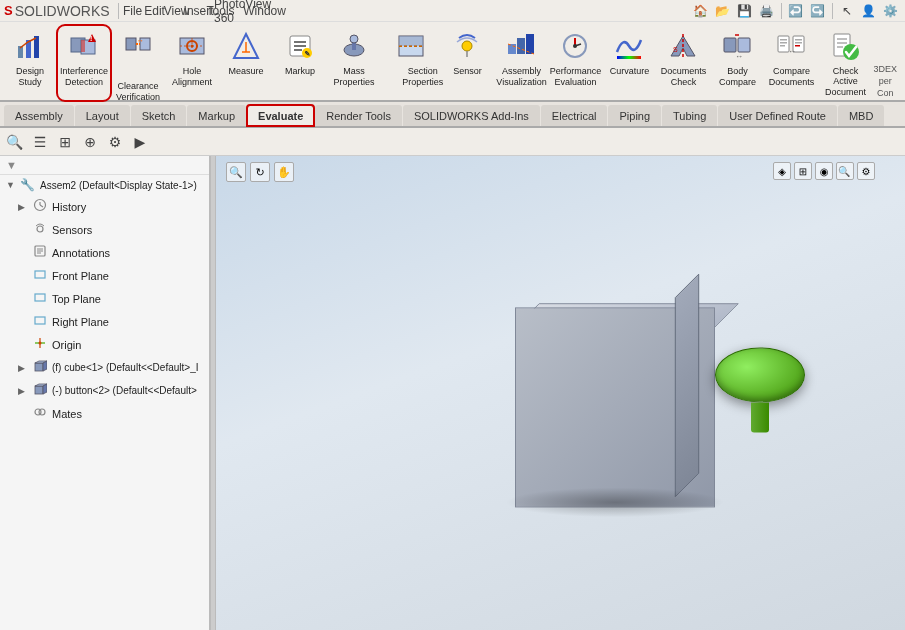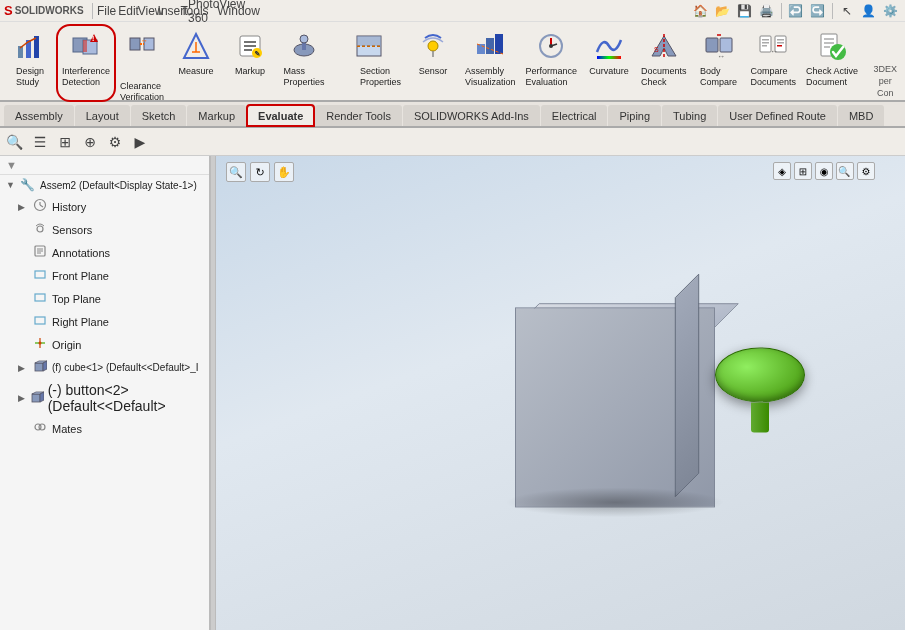--- a/index.html
+++ b/index.html
@@ -30,29 +30,29 @@
     .toolbar-group .icon-area {
       width: 36px;
       height: 36px;
       display: flex;
       align-items: center;
       justify-content: center;
       font-size: 22px;
     }
     .toolbar-group .label {
       font-size: 9px;
-      text-align: left;
+      text-align: center;
       color: #222;
       line-height: 1.2;
       margin-top: 2px;
     }
 
     .toolbar-group.highlighted {
       outline: 2px solid #cc0000;
-      border-radius: 12px;
+      border-radius: 7px;
     }
 
     
     #tab-bar {
       background: #e8e4df;
       height: 26px;
       display: flex;
       align-items: flex-end;
       border-bottom: 2px solid #aaa;
       padding: 0 4px;
@@ -286,21 +286,21 @@
     }
 
     
     .solidworks-logo {
       display: flex;
       align-items: center;
       gap: 2px;
       margin-right: 4px;
     }
     .sw-s { color: #cc0000; font-weight: bold; font-size: 13px; }
-    .sw-rest { color: #555; font-size: 10px; font-weight: bold; }
+    .sw-rest { color: #555; font-size: 14px; font-weight: normal; }
 
     .main-toolbar-row {
       display: flex;
       align-items: center;
       height: 22px;
       background: #f0ede8;
       padding: 0 4px;
       border-bottom: 1px solid #ddd;
       gap: 2px;
       position: relative;
@@ -393,20 +393,33 @@
         <rect x="4" y="10" width="10" height="12" fill="#8899bb" stroke="#556"></rect>
         <rect x="18" y="10" width="10" height="12" fill="#aabbdd" stroke="#556"></rect>
         <line x1="14" y1="16" x2="18" y2="16" stroke="#ff6600" stroke-width="2" stroke-dasharray="2,1"></line>
         <text x="15" y="14" font-size="7" fill="#ff6600">↔</text>
       </svg>
     </div>
     <div class="label" style="white-space:pre-line;margin-top:21px;">Clearance
 Verification</div>
   </div>
 
+  <div class="toolbar-group">
+    <div class="icon-area">
+      <svg width="32" height="32" viewBox="0 0 32 32">
+        <rect x="4" y="8" width="24" height="16" fill="#aabbdd" stroke="#556" stroke-width="1"></rect>
+        <circle cx="16" cy="16" r="5" fill="none" stroke="#cc4400" stroke-width="2"></circle>
+        <circle cx="16" cy="16" r="1.5" fill="#cc4400"></circle>
+        <line x1="16" y1="8" x2="16" y2="24" stroke="#cc4400" stroke-width="0.8" stroke-dasharray="2,2"></line>
+        <line x1="4" y1="16" x2="28" y2="16" stroke="#cc4400" stroke-width="0.8" stroke-dasharray="2,2"></line>
+      </svg>
+    </div>
+    <div class="label" style="white-space:pre-line;">Hole
+Alignment</div>
+  </div>
 
   <div class="toolbar-group">
     <div class="icon-area">
       <svg width="32" height="32" viewBox="0 0 32 32">
         <polygon points="16,4 28,28 4,28" fill="none" stroke="#4466cc" stroke-width="2"></polygon>
         <line x1="16" y1="12" x2="16" y2="22" stroke="#ff6600" stroke-width="1.5"></line>
         <line x1="12" y1="22" x2="20" y2="22" stroke="#ff6600" stroke-width="1.5"></line>
       </svg>
     </div>
     <div class="label">Measure</div>
@@ -700,21 +713,21 @@
 
     <div class="tree-item indented">
       <span class="arrow">▶</span>
       <span class="item-icon">
         <svg width="14" height="14" viewBox="0 0 14 14">
             <rect x="2" y="4" width="8" height="8" fill="#8899bb" stroke="#556" stroke-width="0.8"></rect>
             <polygon points="2,4 6,2 14,2 10,4" fill="#aabbdd" stroke="#556" stroke-width="0.8"></polygon>
             <polygon points="10,4 14,2 14,10 10,12" fill="#6677aa" stroke="#556" stroke-width="0.8"></polygon>
           </svg>
       </span>
-      <span style="font-size:14px;">(-) button&lt;2&gt; (Default&lt;&lt;Default&gt;</span>
+      <span style="font-size:10px;">(-) button&lt;2&gt; (Default&lt;&lt;Default&gt;</span>
     </div>
 
     <div class="tree-item indented">
       <span class="arrow">&nbsp;</span>
       <span class="item-icon">
         <svg width="14" height="14" viewBox="0 0 14 14">
             <circle cx="5" cy="7" r="3" fill="none" stroke="#888" stroke-width="1.2"></circle>
             <circle cx="9" cy="7" r="3" fill="none" stroke="#888" stroke-width="1.2"></circle>
           </svg>
       </span>

